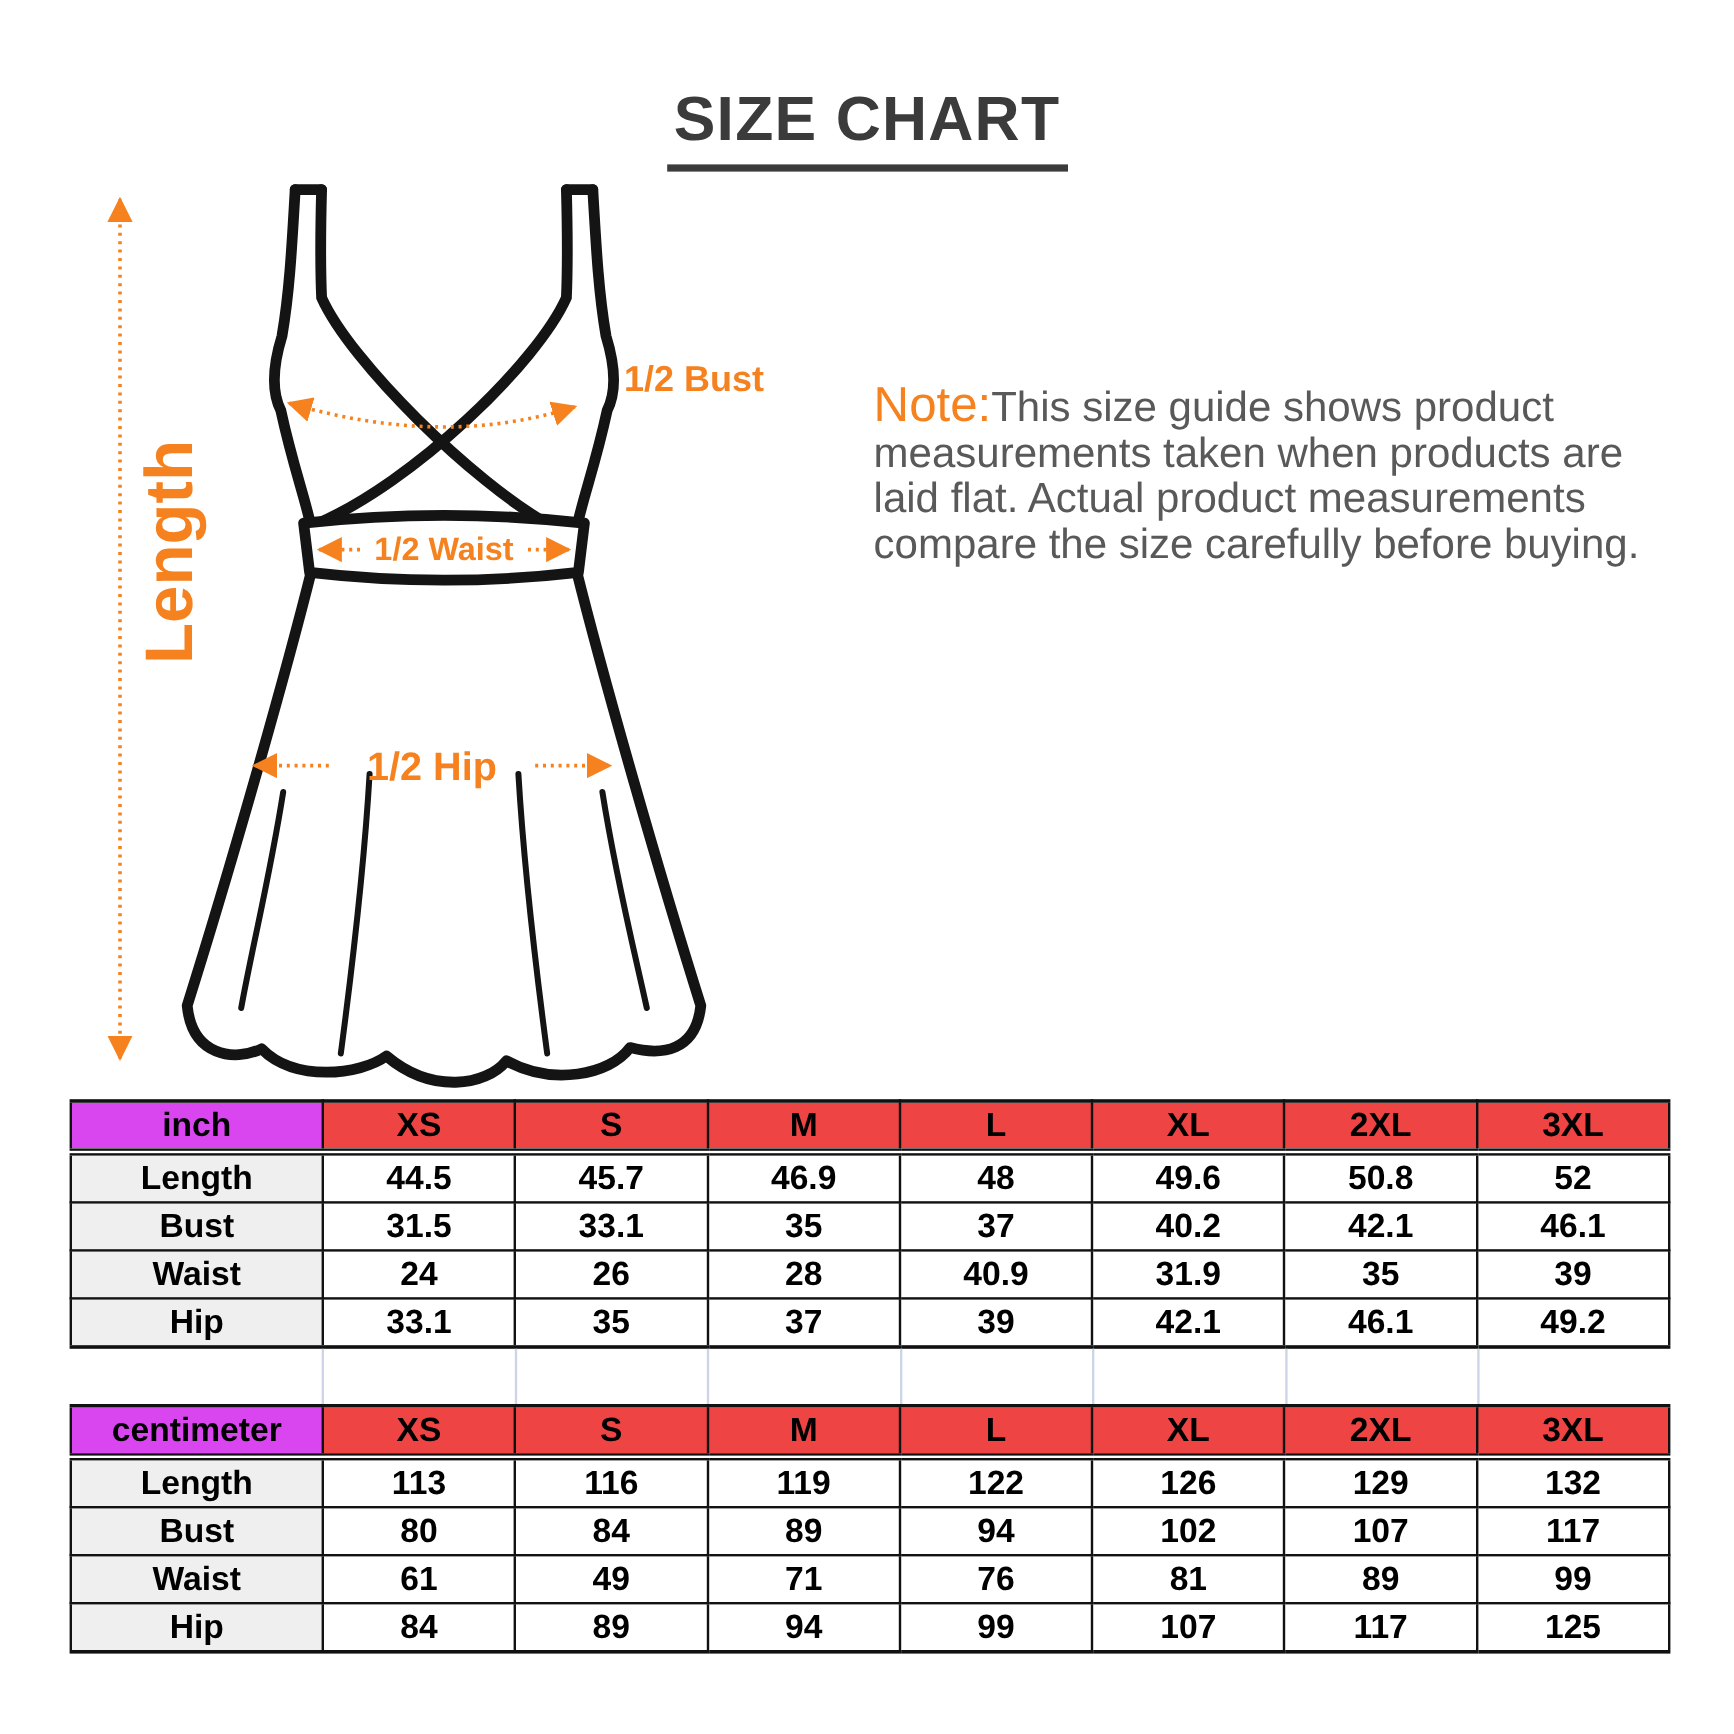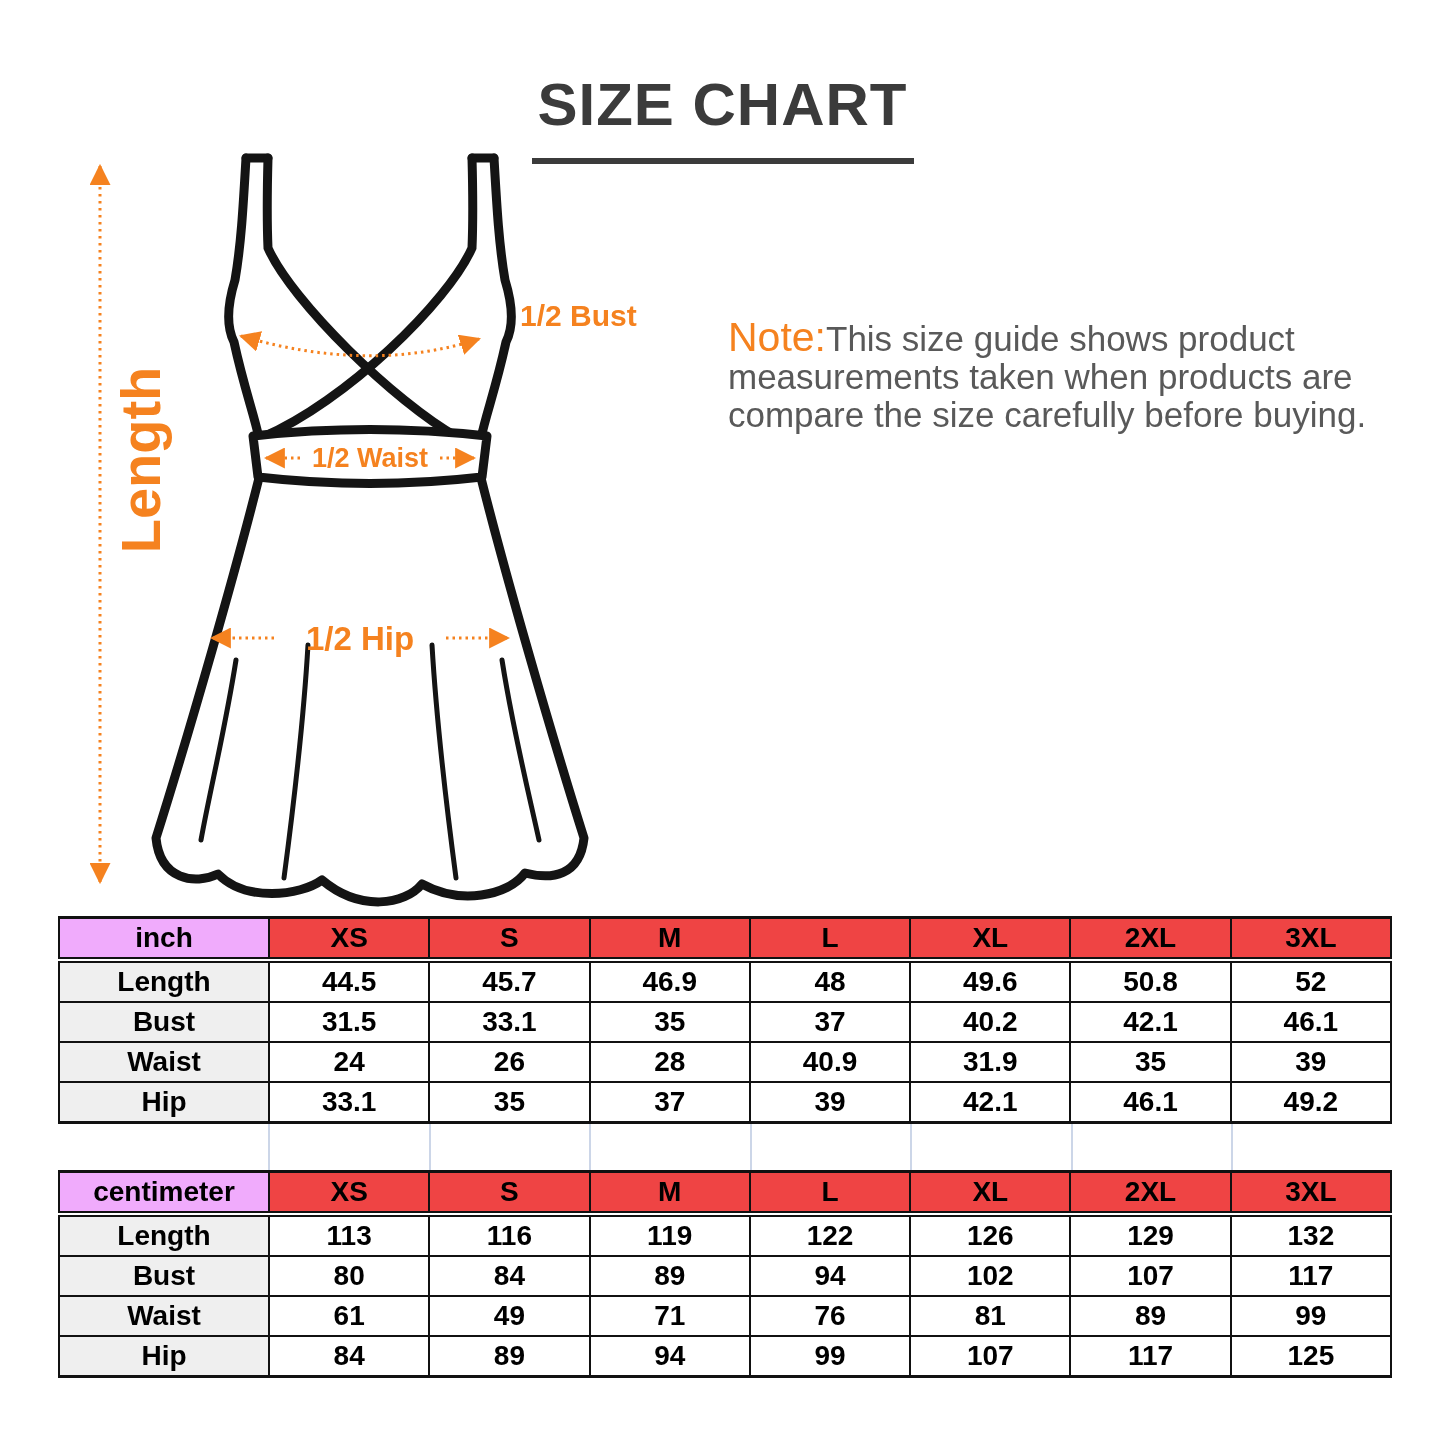--- a/index.html
+++ b/index.html
@@ -3,43 +3,43 @@
 <meta charset="utf-8">
 <style>
   html,body{margin:0;padding:0;background:#ffffff;}
   .canvas{
     position:relative;width:1445px;height:1445px;background:#ffffff;
     font-family:"Liberation Sans",sans-serif;overflow:hidden;
   }
   
   .title-wrap{position:absolute;top:70px;left:0;width:100%;text-align:center;}
   .title{
-    display:inline-block;font-size:60px;font-weight:bold;color:#3b3b3b;
-    letter-spacing:1px;border-bottom:6px solid #3b3b3b;padding:0 6px 19px 6px;
+    display:inline-block;font-size:52px;font-weight:bold;color:#3b3b3b;
+    letter-spacing:1px;border-bottom:6px solid #3b3b3b;padding:0 6px 7px 6px;
   }
   
   .dress-svg{position:absolute;left:60px;top:140px;width:620px;height:770px;}
   
   .note{
     position:absolute;left:728px;top:318px;width:690px;
     font-size:35px;line-height:38px;color:#595959;
   }
   .note .note-prefix{color:#F5821F;font-size:41px;font-weight:normal;}
   
   .tables{position:absolute;left:58px;top:916px;width:1334px;}
   table.size-table{
     width:100%;border-collapse:collapse;table-layout:fixed;
     border-top:3px solid #111;border-bottom:3px solid #111;
   }
   table.size-table th,table.size-table td{
     border:2px solid #111;height:38px;text-align:center;vertical-align:middle;
     font-size:28px;font-weight:bold;color:#000;padding:0;overflow:hidden;
   }
   table.size-table thead th{background:#ef4444;border-bottom:6px double #111;}
-  table.size-table td.labelcol,table.size-table th.labelcol{background:#f0abfc;}
+  table.size-table td.labelcol,table.size-table th.labelcol{background:#d946ef;}
   table.size-table tbody td{background:#ffffff;}
   table.size-table tbody td.labelcol{background:#efefef;}
   table.size-table tbody tr:last-child td{border-bottom:3px solid #111;}
   col.labelcol{width:210px;}
   
   .gap-row{display:flex;height:46px;width:100%;}
   .gap-row .gp{border-right:2px solid #ccd6e8;height:100%;}
   .gap-row .gp.first{width:210px;}
   .gap-row .gp.sz{flex:1;}
   .gap-row .gp.last{border-right:none;}
@@ -95,20 +95,21 @@
     <text x="310" y="327" text-anchor="middle" font-size="27" font-weight="bold" fill="#F5821F" font-family="Liberation Sans, sans-serif">1/2 Waist</text>
 
     <line x1="214" y1="498" x2="152" y2="498" stroke="#F5821F" stroke-width="3" stroke-dasharray="2.5 4" marker-end="url(#arr)"></line>
     <line x1="386" y1="498" x2="448" y2="498" stroke="#F5821F" stroke-width="3" stroke-dasharray="2.5 4" marker-end="url(#arr)"></line>
     <text x="300" y="510" text-anchor="middle" font-size="33" font-weight="bold" fill="#F5821F" font-family="Liberation Sans, sans-serif">1/2 Hip</text>
   </svg>
 
   <div class="note">
     <div><span class="note-prefix">Note:</span><span>This size guide shows product</span></div>
     <div>measurements taken when products are</div>
+    <div>laid flat. Actual product measurements</div>
     <div>compare the size carefully before buying.</div>
   </div>
 
   <div class="tables">
     <table class="size-table">
         <colgroup>
           <col class="labelcol">
           <col>
           <col>
           <col>

